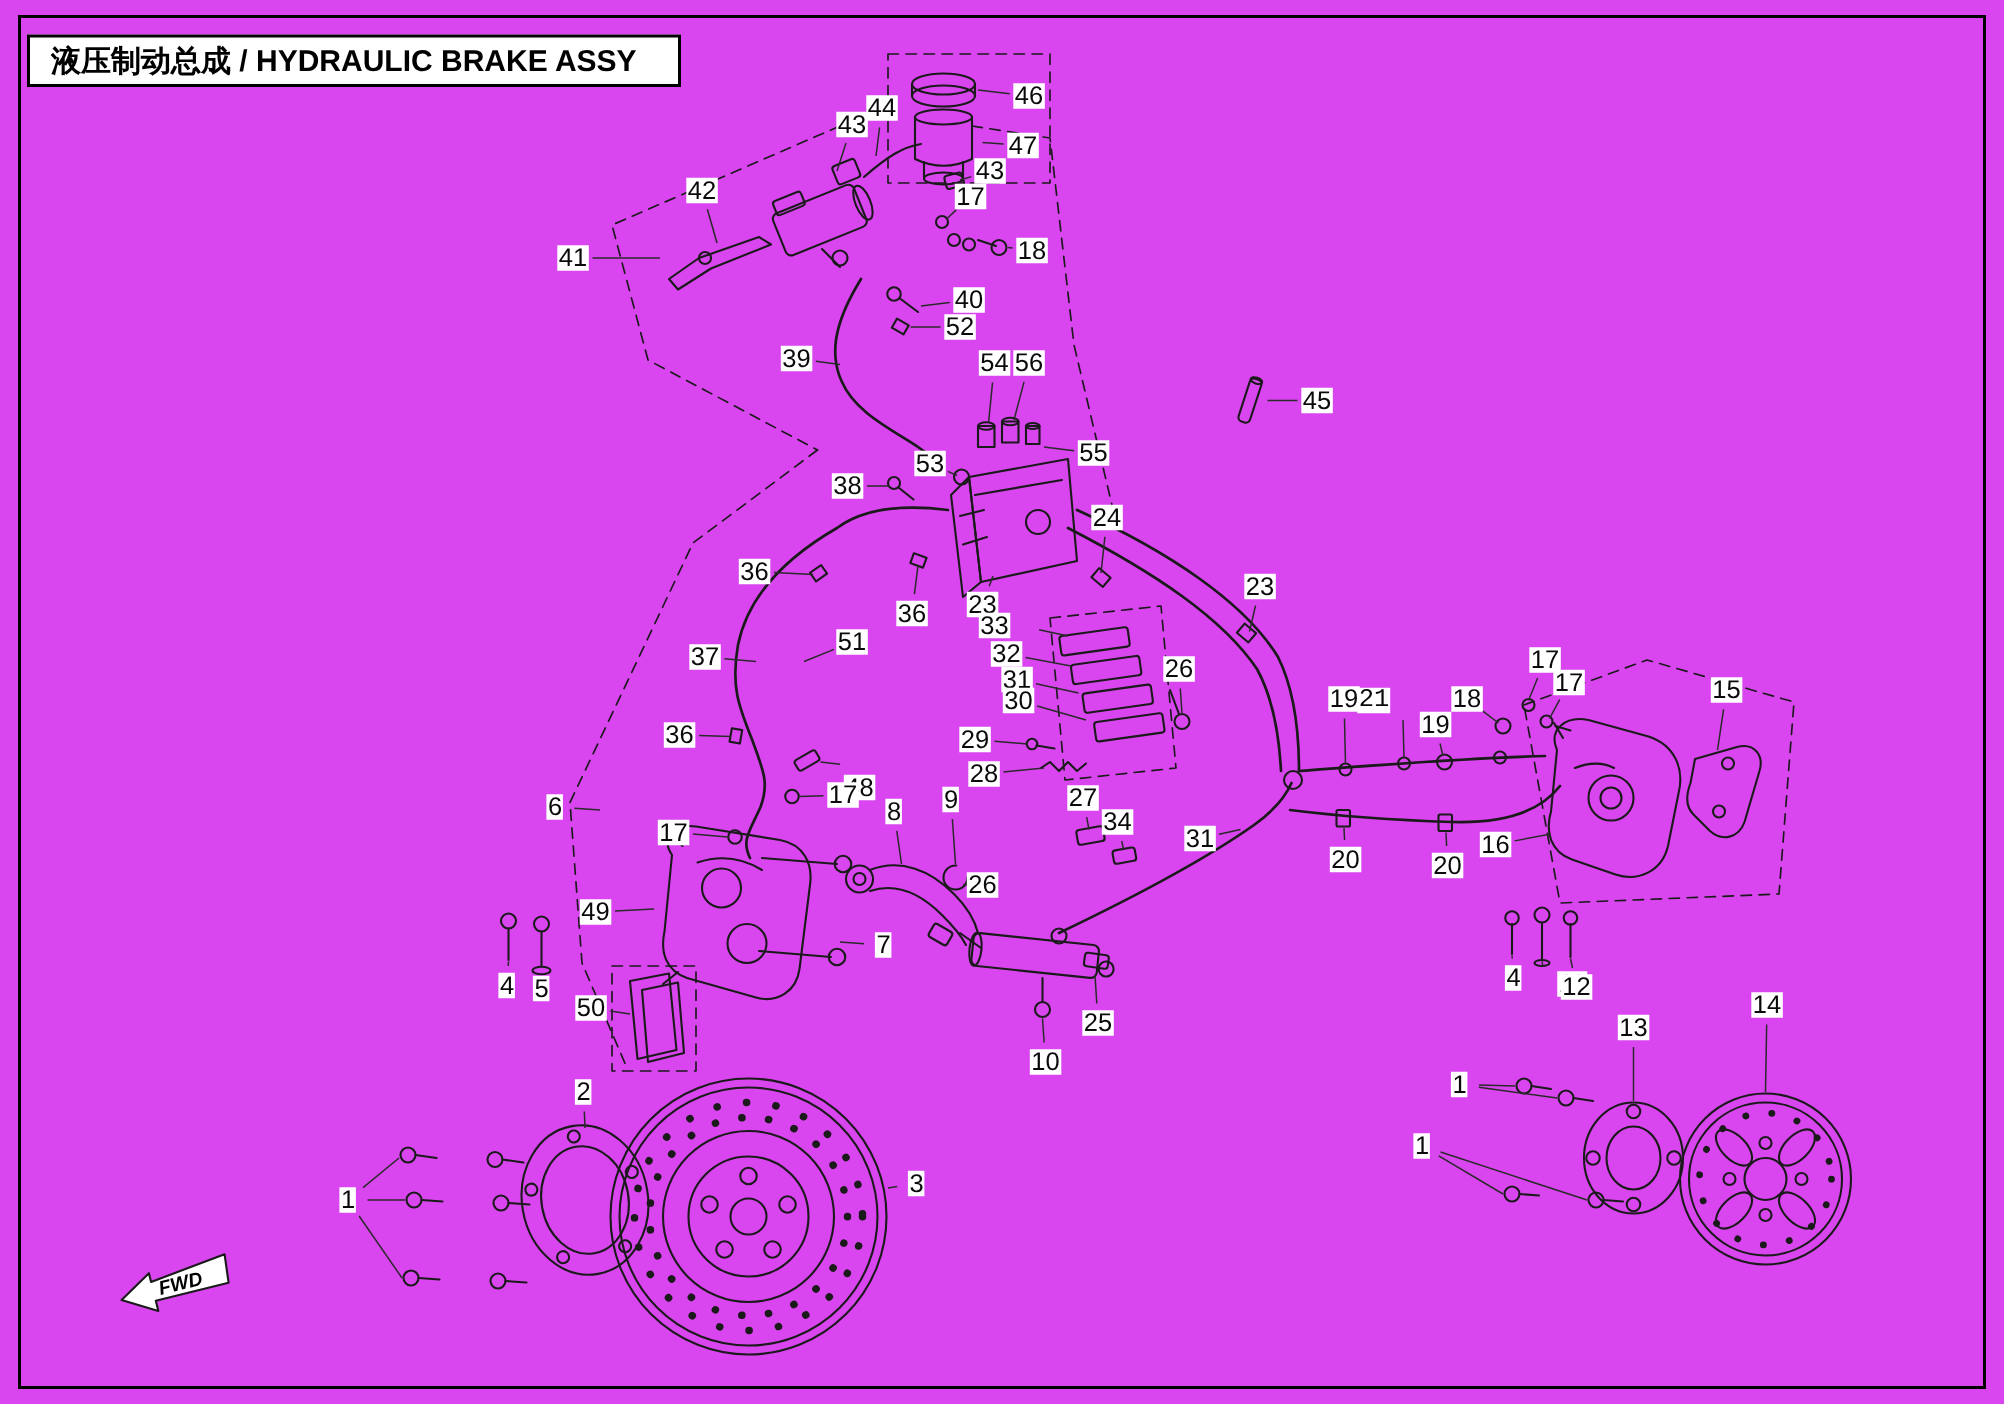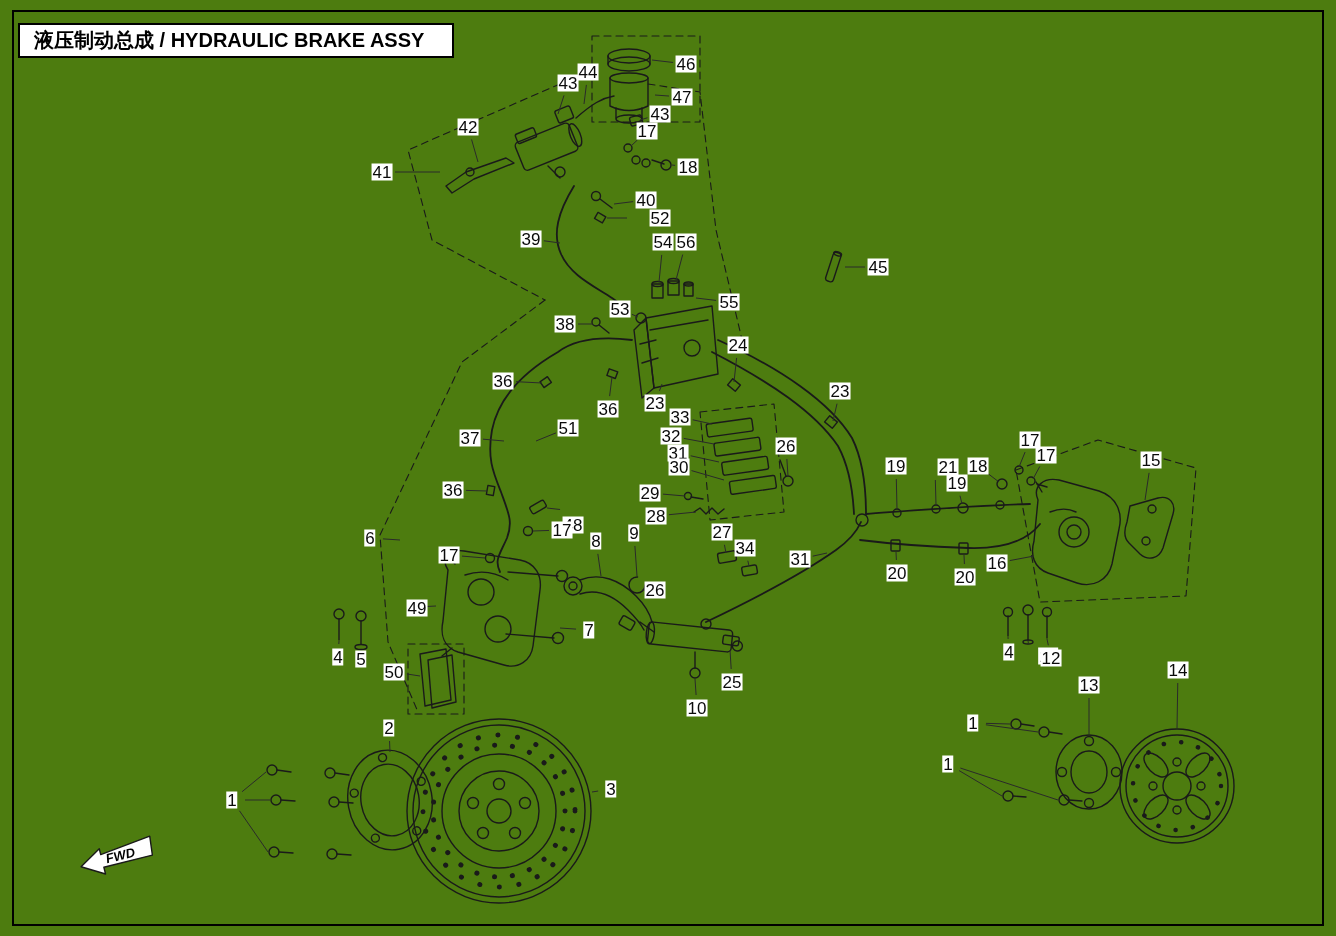--- a/index.html
+++ b/index.html
@@ -1,16 +1,16 @@
 <!DOCTYPE html>
 <html><head>
 <meta charset="utf-8">
 <style>
   html,body{margin:0;padding:0;background:#e8e8e8}
-  .page{position:relative;width:1336px;height:936px;background:#4d7c0f;font-family:"Liberation Sans",sans-serif;overflow:hidden;margin:0 auto}
+  .page{position:relative;width:1336px;height:936px;background:#d946ef;font-family:"Liberation Sans",sans-serif;overflow:hidden;margin:0 auto}
   .frame{position:absolute;left:12px;top:10px;right:12px;bottom:10px;border:2px solid #000;pointer-events:none}
   .title-box{position:absolute;left:18px;top:23px;width:436px;height:35px;border:2px solid #000;background:#fff;display:flex;align-items:center;padding-left:14px;font-size:20px;font-weight:bold;color:#000;z-index:3;box-sizing:border-box}
   svg.drawing, svg.leaders{position:absolute;left:0;top:0;width:1336px;height:936px}
   svg.leaders{z-index:1}
   svg.leaders line{stroke:#2a2a2a;stroke-width:1}
   svg text{font-family:"Liberation Sans",sans-serif}
   #callout-layer{position:absolute;left:0;top:0;width:100%;height:100%;z-index:2}
   .callout{position:absolute;transform:translate(-50%,-50%);font-size:17px;line-height:1;color:#0a0a0a;background:#fff;padding:0 1px;white-space:nowrap}
 </style>
 </head>
@@ -368,64 +368,64 @@
       <span class="callout" style="left: 468px; top: 127px;">42</span>
       <span class="callout" style="left: 568px; top: 83px;">43</span>
       <span class="callout" style="left: 588px; top: 72px;">44</span>
       <span class="callout" style="left: 686px; top: 64px;">46</span>
       <span class="callout" style="left: 682px; top: 97px;">47</span>
       <span class="callout" style="left: 660px; top: 114px;">43</span>
       <span class="callout" style="left: 647px; top: 131px;">17</span>
       <span class="callout" style="left: 688px; top: 167px;">18</span>
       <span class="callout" style="left: 382px; top: 172px;">41</span>
       <span class="callout" style="left: 646px; top: 200px;">40</span>
-      <span class="callout" style="left: 640px; top: 218px; margin-left: 20px;">52</span>
+      <span class="callout" style="left: 640px; top: 218px;">52</span>
       <span class="callout" style="left: 531px; top: 239px;">39</span>
       <span class="callout" style="left: 663px; top: 242px;">54</span>
       <span class="callout" style="left: 686px; top: 242px;">56</span>
       <span class="callout" style="left: 878px; top: 267px;">45</span>
       <span class="callout" style="left: 729px; top: 302px;">55</span>
       <span class="callout" style="left: 620px; top: 309px;">53</span>
       <span class="callout" style="left: 565px; top: 324px;">38</span>
       <span class="callout" style="left: 738px; top: 345px;">24</span>
       <span class="callout" style="left: 503px; top: 381px;">36</span>
       <span class="callout" style="left: 655px; top: 403px;">23</span>
       <span class="callout" style="left: 608px; top: 409px;">36</span>
-      <span class="callout" style="left: 680px; top: 417px;">33</span>
+      <span class="callout" style="left: 663px; top: 417px;">33</span>
       <span class="callout" style="left: 840px; top: 391px;">23</span>
       <span class="callout" style="left: 671px; top: 436px;">32</span>
       <span class="callout" style="left: 568px; top: 428px;">51</span>
       <span class="callout" style="left: 470px; top: 438px;">37</span>
       <span class="callout" style="left: 678px; top: 453px;">31</span>
       <span class="callout" style="left: 679px; top: 467px;">30</span>
       <span class="callout" style="left: 786px; top: 446px;">26</span>
       <span class="callout" style="left: 1030px; top: 440px;">17</span>
       <span class="callout" style="left: 1046px; top: 455px;">17</span>
       <span class="callout" style="left: 1151px; top: 460px;">15</span>
       <span class="callout" style="left: 896px; top: 466px;">19</span>
-      <span class="callout" style="left: 948px; top: 467px;">21</span>
+      <span class="callout" style="left: 916px; top: 467px; font-family: Liberation Mono, monospace;">21</span>
       <span class="callout" style="left: 978px; top: 466px;">18</span>
       <span class="callout" style="left: 957px; top: 483px;">19</span>
       <span class="callout" style="left: 453px; top: 490px;">36</span>
       <span class="callout" style="left: 650px; top: 493px;">29</span>
       <span class="callout" style="left: 573px; top: 511px; margin-top: 14px;">48</span>
       <span class="callout" style="left: 656px; top: 516px;">28</span>
       <span class="callout" style="left: 562px; top: 530px;">17</span>
       <span class="callout" style="left: 722px; top: 532px;">27</span>
       <span class="callout" style="left: 634px; top: 533px;">9</span>
       <span class="callout" style="left: 596px; top: 541px;">8</span>
       <span class="callout" style="left: 745px; top: 548px;">34</span>
       <span class="callout" style="left: 800px; top: 559px;">31</span>
       <span class="callout" style="left: 997px; top: 563px;">16</span>
       <span class="callout" style="left: 370px; top: 538px;">6</span>
       <span class="callout" style="left: 449px; top: 555px;">17</span>
       <span class="callout" style="left: 897px; top: 573px;">20</span>
       <span class="callout" style="left: 965px; top: 577px;">20</span>
       <span class="callout" style="left: 655px; top: 590px;">26</span>
-      <span class="callout" style="left: 397px; top: 608px; margin-left: 20px;">49</span>
+      <span class="callout" style="left: 397px; top: 608px;">49</span>
       <span class="callout" style="left: 589px; top: 630px;">7</span>
       <span class="callout" style="left: 338px; top: 657px;">4</span>
       <span class="callout" style="left: 361px; top: 659px;">5</span>
       <span class="callout" style="left: 394px; top: 672px;">50</span>
       <span class="callout" style="left: 1009px; top: 652px;">4</span>
       <span class="callout" style="left: 1048px; top: 656px;">11</span>
       <span class="callout" style="left: 1051px; top: 658px;">12</span>
       <span class="callout" style="left: 732px; top: 682px;">25</span>
       <span class="callout" style="left: 697px; top: 708px;">10</span>
       <span class="callout" style="left: 1089px; top: 685px;">13</span>

